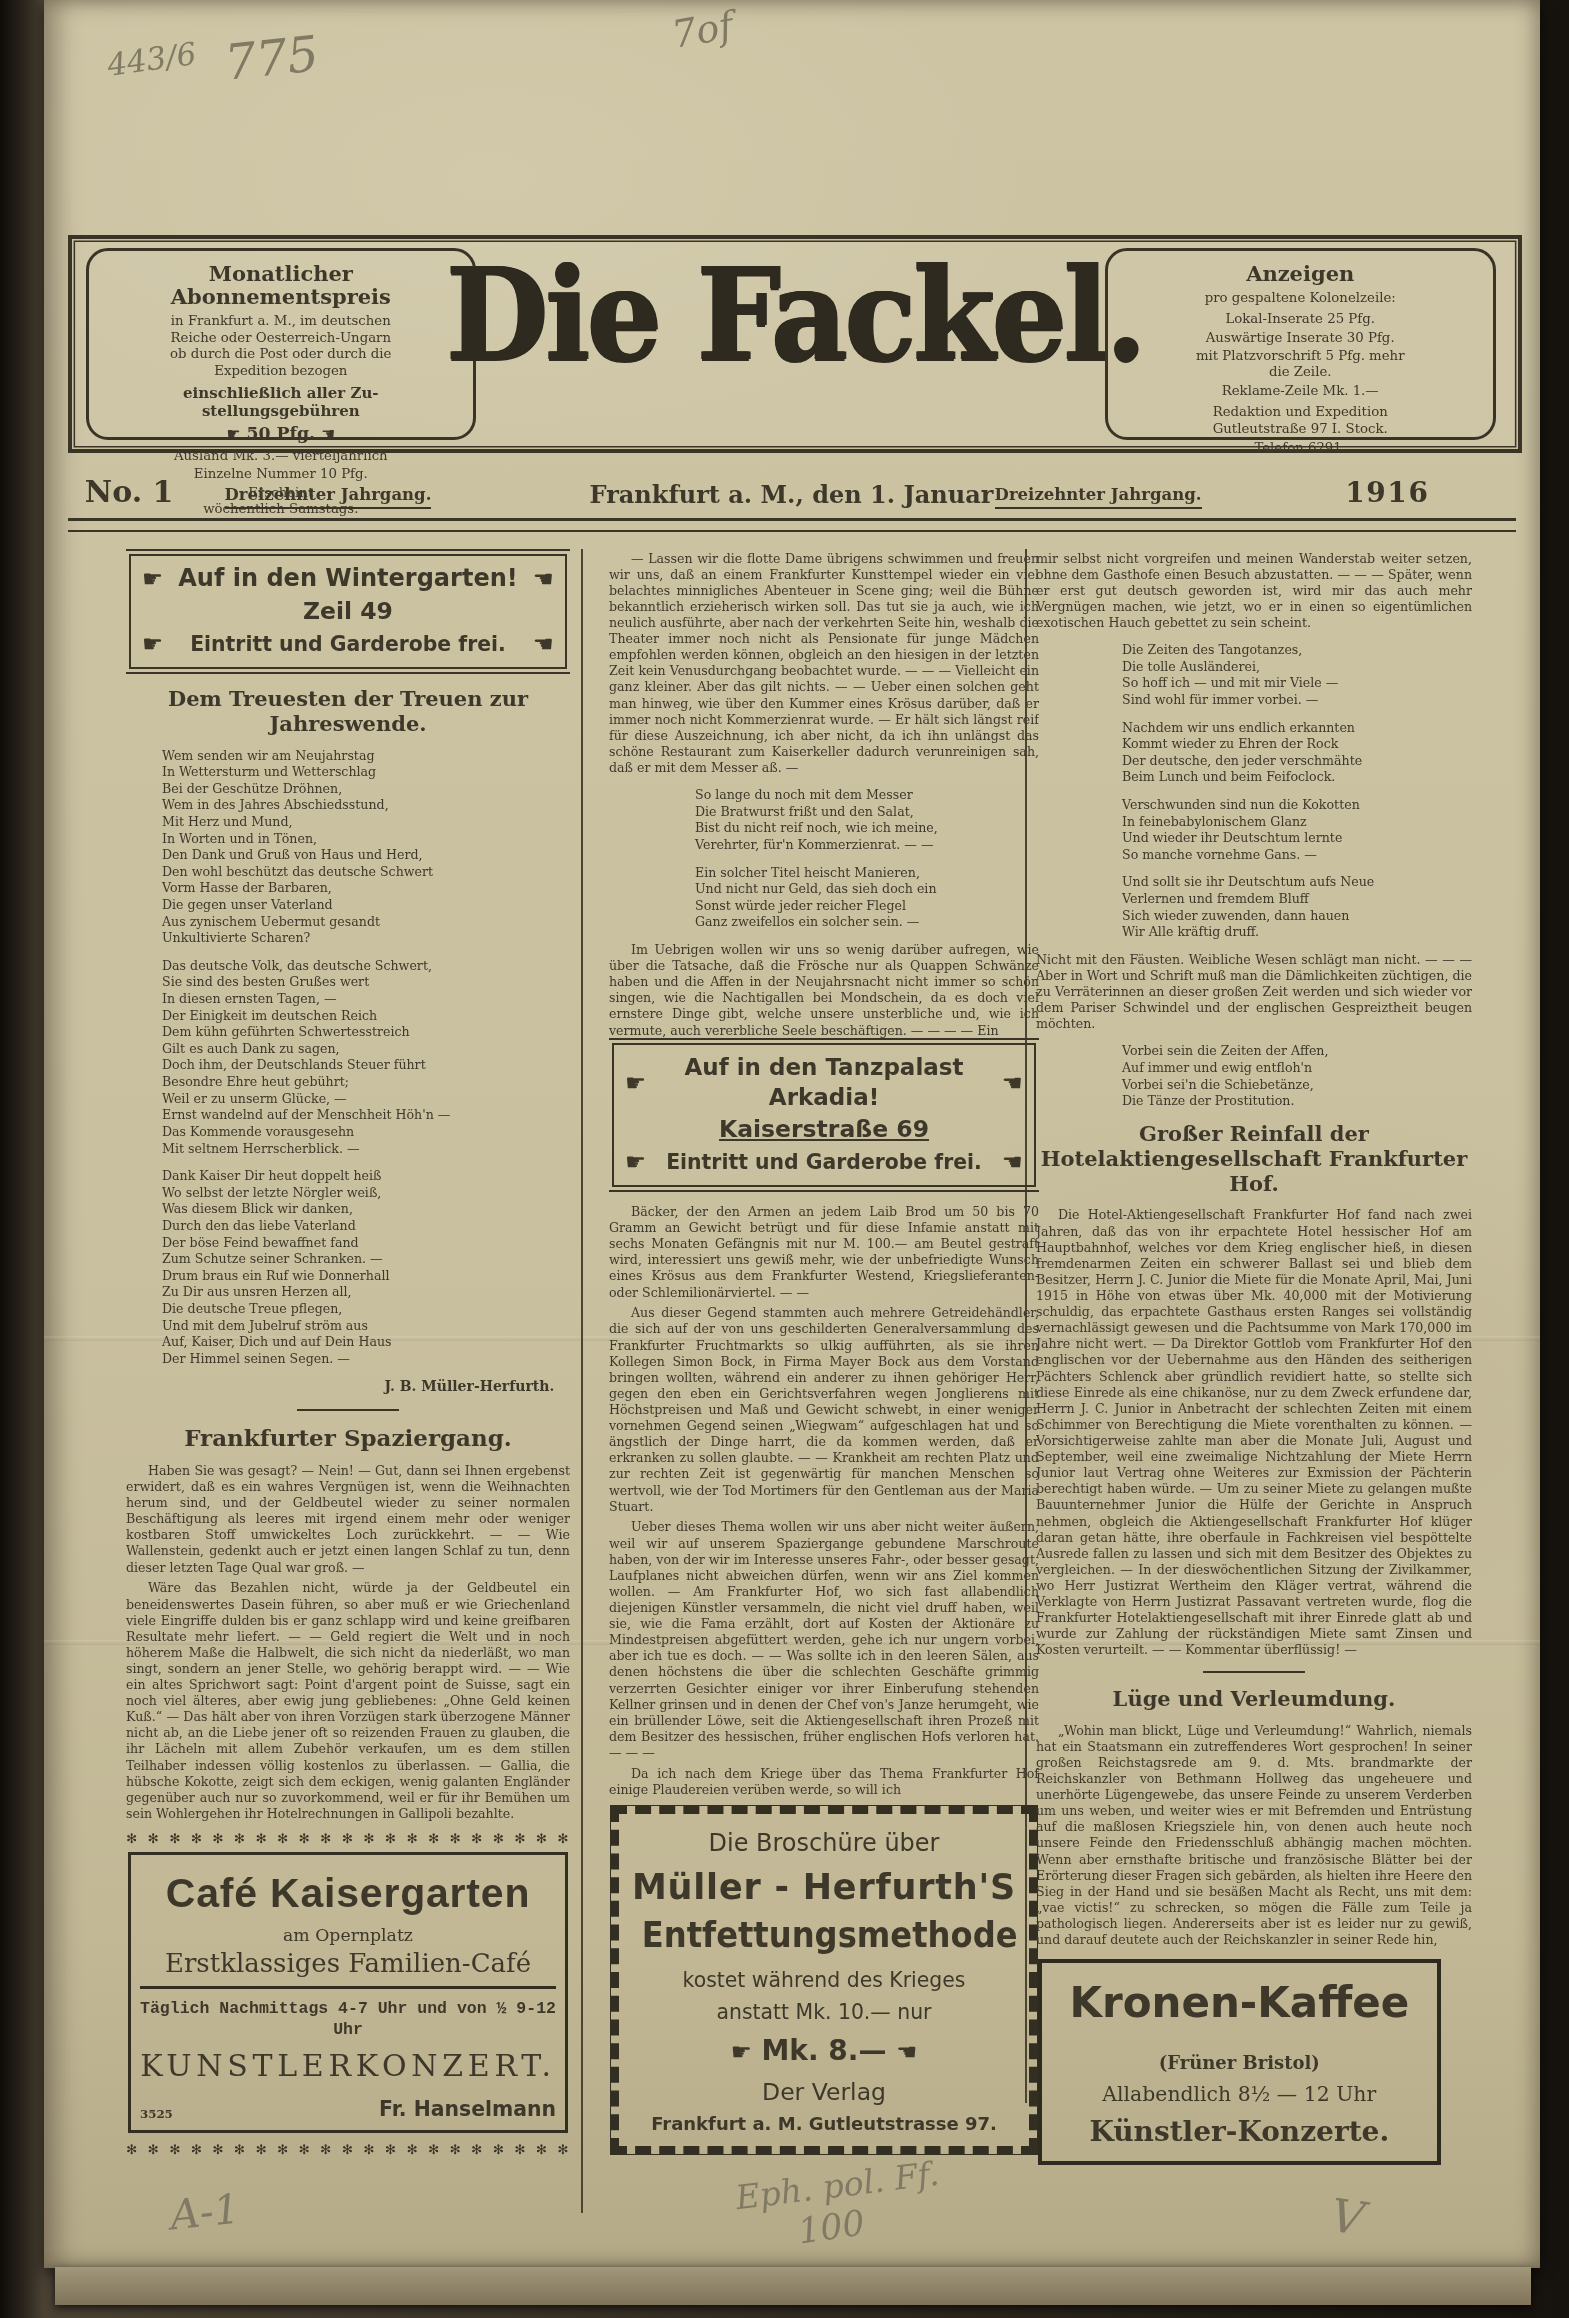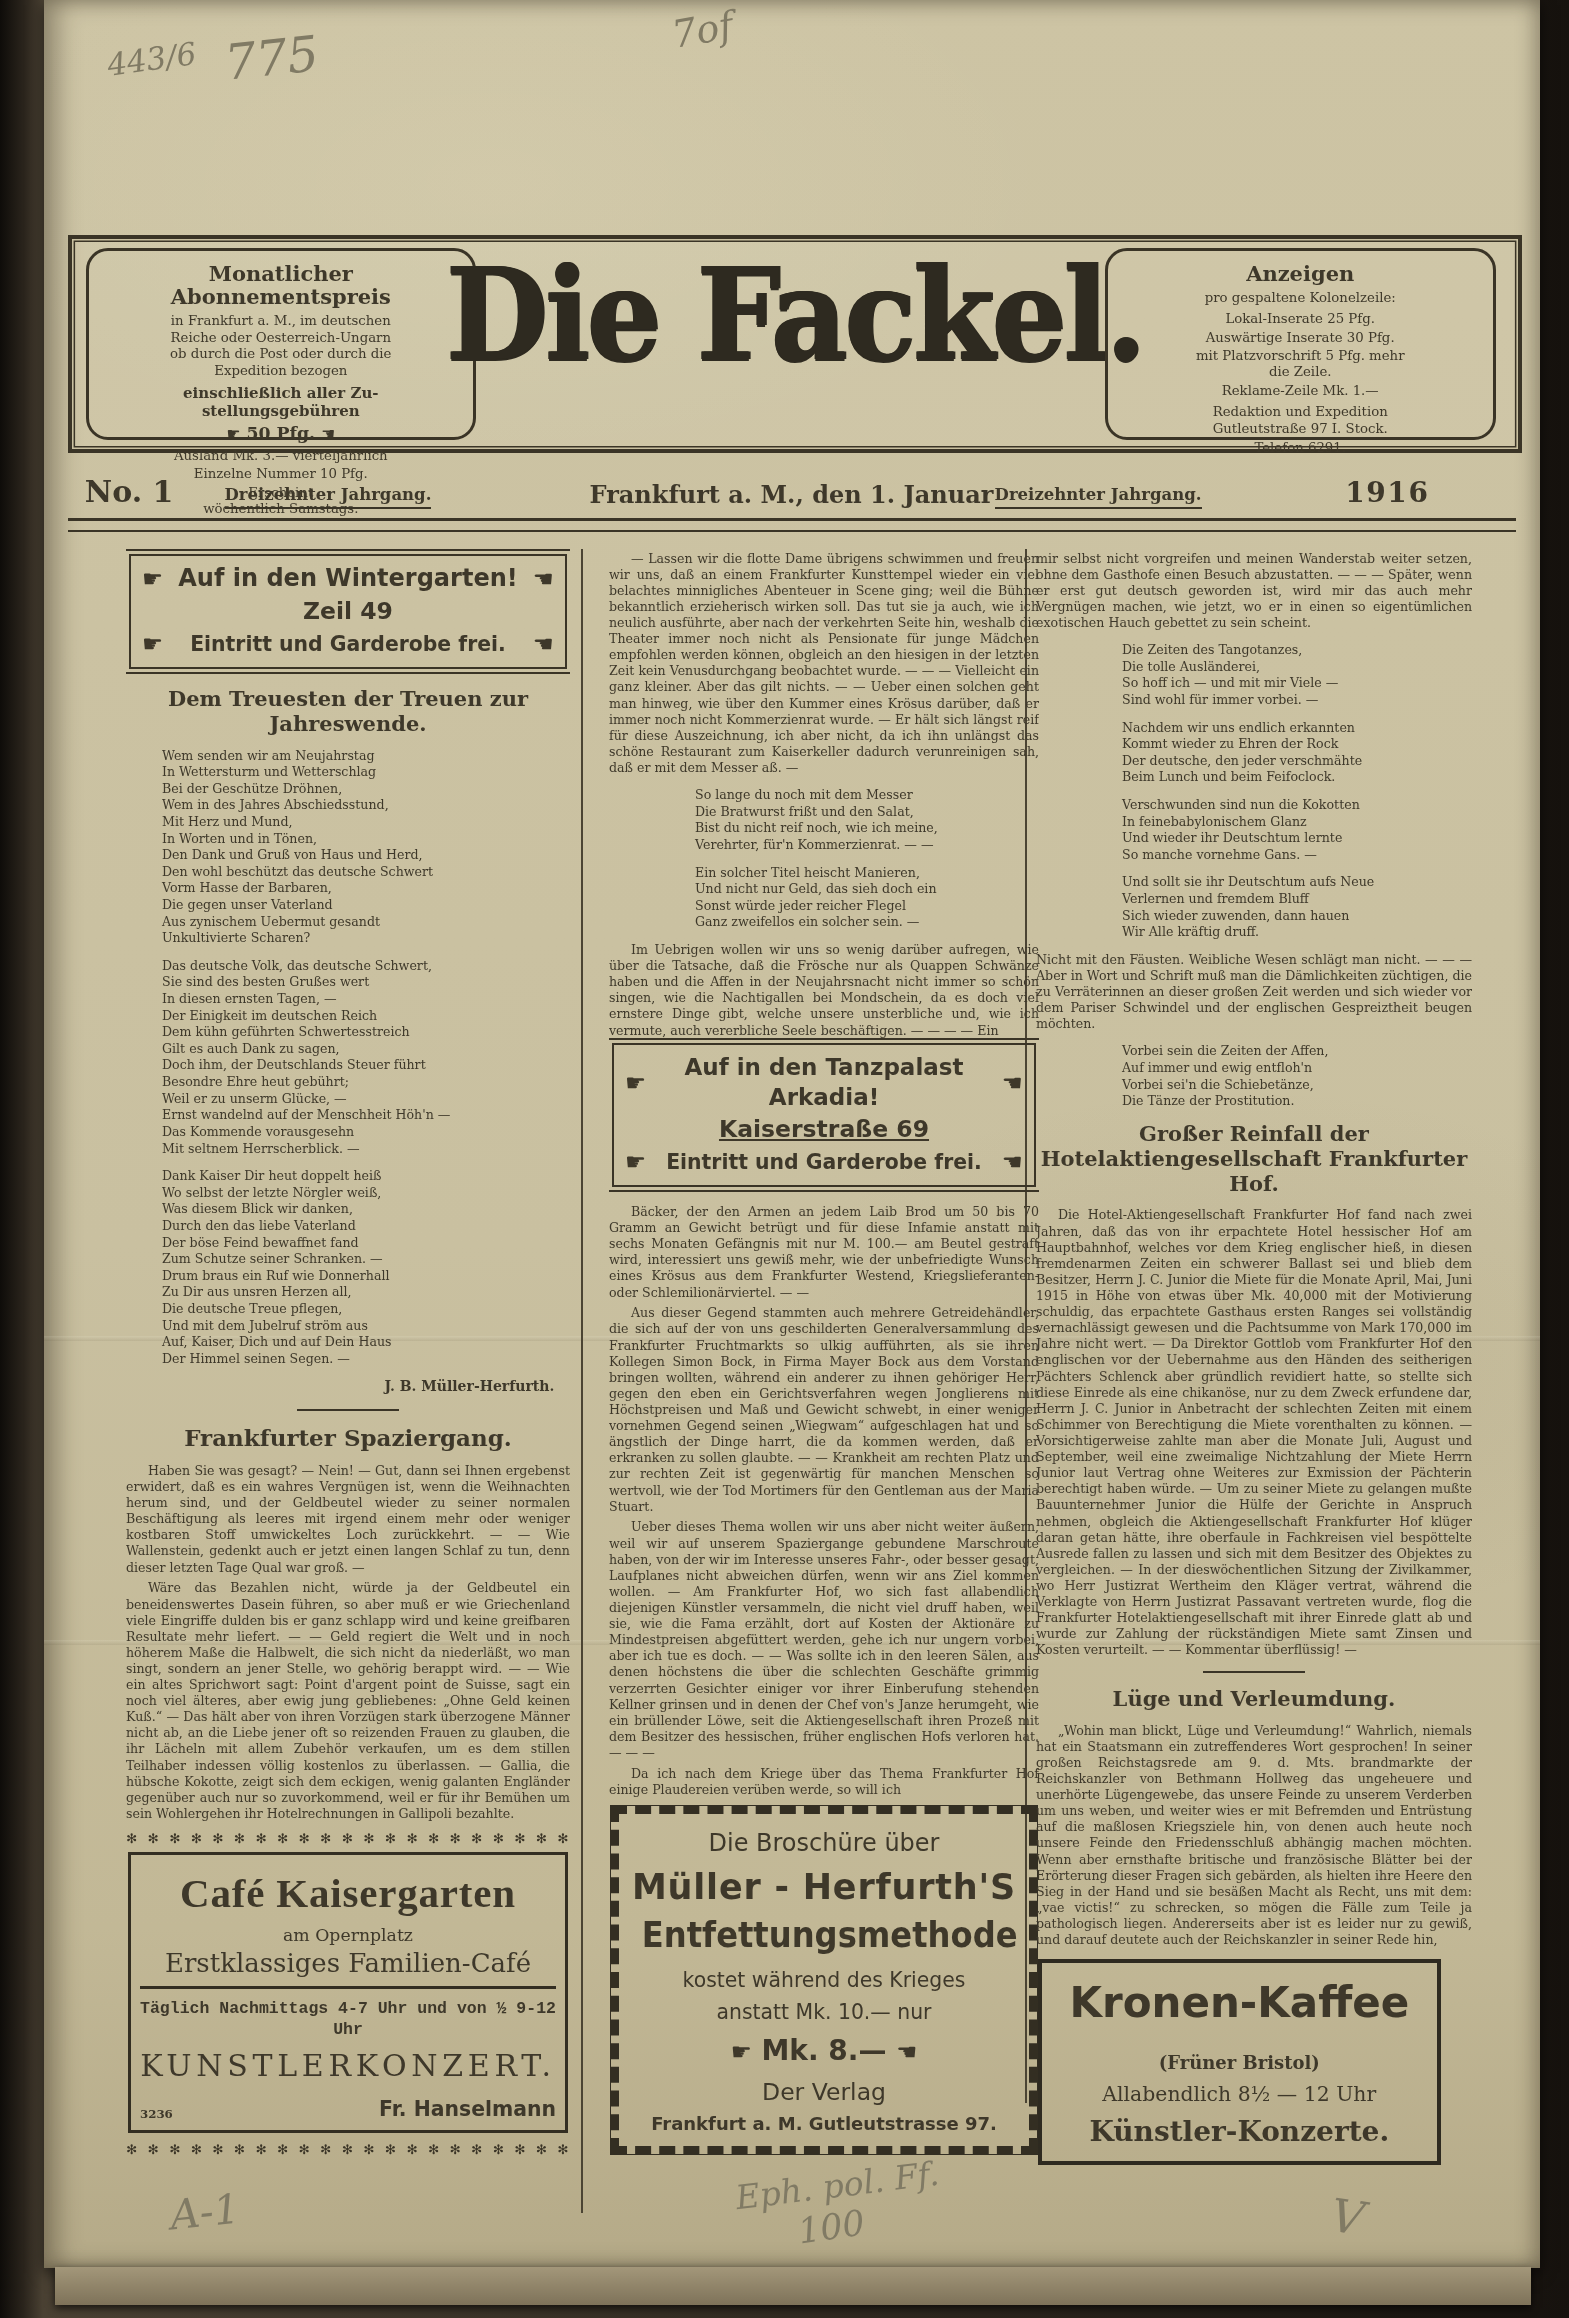--- a/index.html
+++ b/index.html
@@ -61,21 +61,21 @@
   .adbox .r1{font-weight:bold;font-size:24px;font-family:"DejaVu Sans",sans-serif;display:flex;justify-content:space-between;align-items:center;padding:0 4.7px;}
   .adbox .r2{font-weight:bold;font-size:23.5px;font-family:"DejaVu Sans",sans-serif;margin-top:1.6px;}
   .adbox .r2.u{text-decoration:underline;}
   .adbox .r3{font-weight:bold;font-size:20.4px;font-family:"DejaVu Sans",sans-serif;display:flex;justify-content:space-between;align-items:center;padding:0 4.7px;margin-top:3.1px;}
   .hand-icon{font-family:"DejaVu Sans",sans-serif;font-size:23.5px;}
 
   .ornament{text-align:center;letter-spacing:3.1px;font-family:"DejaVu Sans",sans-serif;font-size:13.3px;color:#3a3426;margin:7.8px 0 4.7px 0;overflow:hidden;white-space:nowrap;}
 
   
   .cafe{border:3.9px solid #332e22;margin:3.1px 1.6px 0 1.6px;padding:12.6px 9.4px 7.8px 9.4px;text-align:center;}
-  .cafe .t1{font-family:Liberation Serif, serif;font-weight:bold;font-size:41px;letter-spacing:0.8px;}
+  .cafe .t1{font-family:Liberation Sans, sans-serif;font-weight:bold;font-size:41px;letter-spacing:0.8px;}
   .cafe .t2{font-size:17.3px;margin-top:4.7px;}
   .cafe .t3{font-size:26px;margin-top:1px;padding-bottom:5px;border-bottom:3.1px solid #332e22;}
   .cafe .t4{font-family:Liberation Mono, monospace;font-weight:bold;font-size:16.5px;margin-top:9.4px;}
   .cafe .t5{font-size:30px;letter-spacing:4.7px;margin-top:6.3px;}
   .cafe .t6{display:flex;justify-content:space-between;align-items:flex-end;margin-top:11px;}
   .cafe .num{font-size:11.8px;font-weight:bold;}
   .cafe .own{font-family:"DejaVu Sans",sans-serif;font-weight:bold;font-size:20.4px;}
 
   
   .mueller{border:8.6px dashed #332e22;outline:1.6px solid #332e22;margin:7.8px 1.6px 0 1.6px;padding:14px 7.8px 11px 7.8px;text-align:center;font-family:"DejaVu Sans",sans-serif;}
@@ -217,21 +217,21 @@
       <p class="par">Wäre das Bezahlen nicht, würde ja der Geldbeutel ein beneidenswertes Dasein führen, so aber muß er wie Griechenland viele Eingriffe dulden bis er ganz schlapp wird und keine greifbaren Resultate mehr liefert. — — Geld regiert die Welt und in noch höherem Maße die Halbwelt, die sich nicht da niederläßt, wo man singt, sondern an jener Stelle, wo gehörig berappt wird. — — Wie ein altes Sprichwort sagt: Point d'argent point de Suisse, sagt ein noch viel älteres, aber ewig jung gebliebenes: „Ohne Geld keinen Kuß.“ — Das hält aber von ihren Vorzügen stark überzogene Männer nicht ab, an die Liebe jener oft so reizenden Frauen zu glauben, die ihr Lächeln mit allem Zubehör verkaufen, um es dem stillen Teilhaber indessen völlig kostenlos zu überlassen. — Gallia, die hübsche Kokotte, zeigt sich dem eckigen, wenig galanten Engländer gegenüber auch nur so zuvorkommend, weil er für ihr Bemühen um sein Wohlergehen ihr Hotelrechnungen in Gallipoli bezahlte.</p>
 
       <div class="ornament">✻ ✻ ✻ ✻ ✻ ✻ ✻ ✻ ✻ ✻ ✻ ✻ ✻ ✻ ✻ ✻ ✻ ✻ ✻ ✻ ✻ ✻ ✻ ✻</div>
       <div class="cafe">
         <div class="t1">Café Kaisergarten</div>
         <div class="t2">am Opernplatz</div>
         <div class="t3">Erstklassiges Familien-Café</div>
         <div class="t4">Täglich Nachmittags 4-7 Uhr und von ½ 9-12 Uhr</div>
         <div class="t5">KUNSTLERKONZERT.</div>
         <div class="t6">
-          <span class="num">3236</span>
+          <span class="num">3525</span>
           <span class="own">Fr. Hanselmann</span>
         </div>
       </div>
       <div class="ornament">✻ ✻ ✻ ✻ ✻ ✻ ✻ ✻ ✻ ✻ ✻ ✻ ✻ ✻ ✻ ✻ ✻ ✻ ✻ ✻ ✻ ✻ ✻ ✻</div>
     </div>
 
     <div class="col col2">
       <p class="par first">— Lassen wir die flotte Dame übrigens schwimmen und freuen wir uns, daß an einem Frankfurter Kunsttempel wieder ein viel belachtes minnigliches Abenteuer in Scene ging; weil die Bühne bekanntlich erzieherisch wirken soll. Das tut sie ja auch, wie ich neulich ausführte, aber nach der verkehrten Seite hin, weshalb die Theater immer noch nicht als Pensionate für junge Mädchen empfohlen werden können, obgleich an den hiesigen in der letzten Zeit kein Venusdurchgang beobachtet wurde. — — — Vielleicht ein ganz kleiner. Aber das gilt nichts. — — Ueber einen solchen geht man hinweg, wie über den Kummer eines Krösus darüber, daß er immer noch nicht Kommerzienrat wurde. — Er hält sich längst reif für diese Auszeichnung, ich aber nicht, da ich ihn unlängst das schöne Restaurant zum Kaiserkeller dadurch verunreinigen sah, daß er mit dem Messer aß. —</p>
       <div class="verse c2">So lange du noch mit dem Messer
 Die Bratwurst frißt und den Salat,

